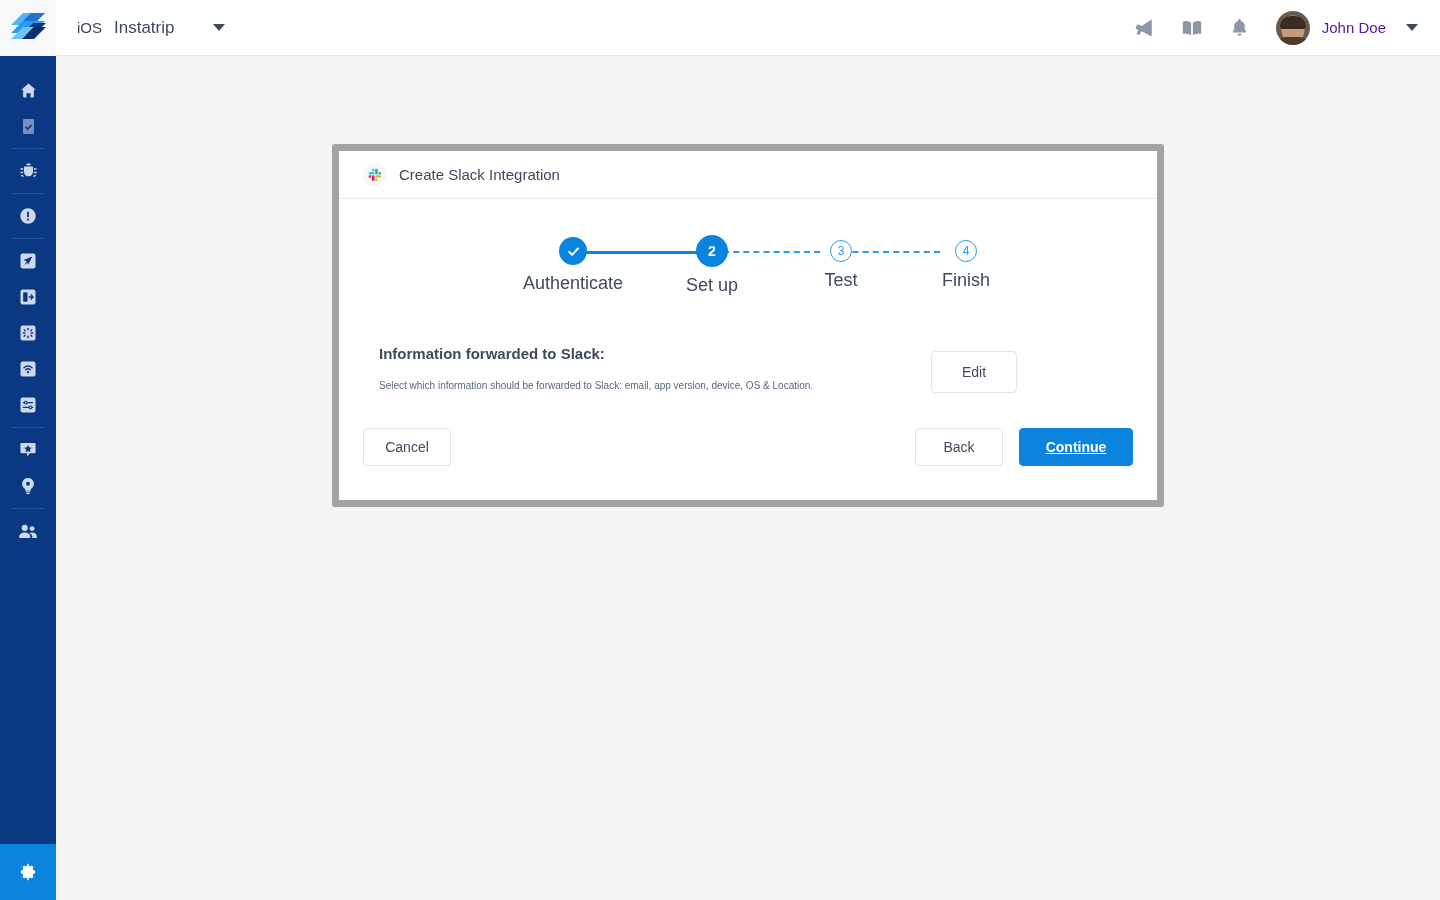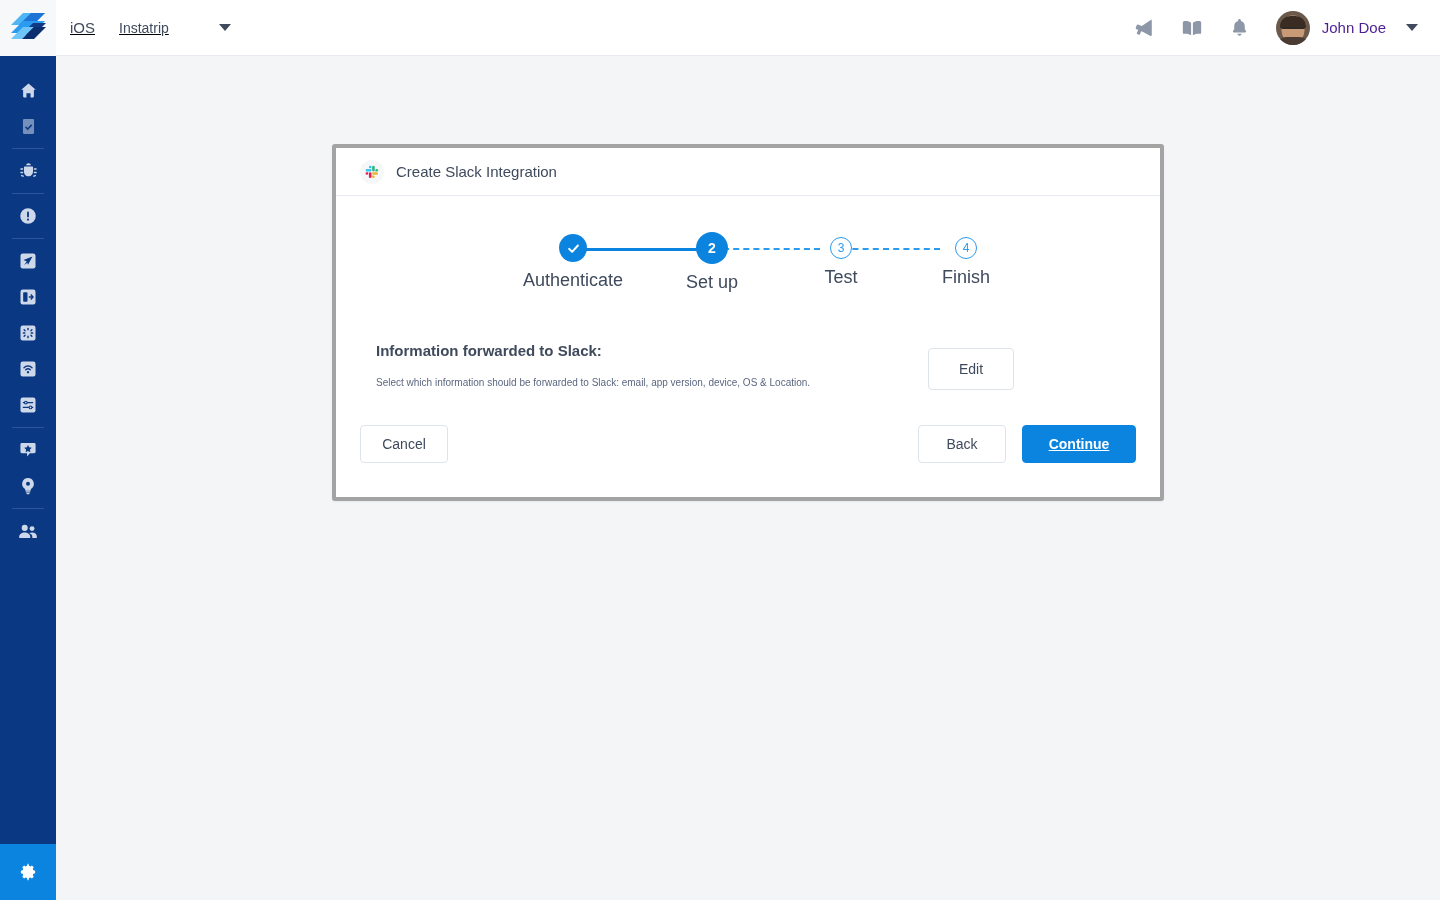--- a/index.html
+++ b/index.html
@@ -21,31 +21,30 @@
   }
   .logo-slot {
     width: 56px; height: 56px;
     display: flex; align-items: center; justify-content: center;
     background: #f7f8fa;
   }
   .logo-svg { display: block; }
 
   .app-switcher {
     display: flex; align-items: center;
-    gap: 24px;
-    margin-left: 14px;
+    gap: 12px;
+    margin-left: 21px;
     height: 56px;
     cursor: pointer;
-    text-decoration: underline;
   }
   .platform-label {
     font-size: 15px; color: #3f4a5c; font-weight: 400;
   }
   .app-name {
-    font-size: 14px; color: #3f4a5c; font-weight: 400;
+    font-size: 17px; color: #3f4a5c; font-weight: 400;
   }
   .caret {
     width: 0; height: 0;
     border-left: 6px solid transparent;
     border-right: 6px solid transparent;
     border-top: 7px solid #3f4a5c;
     margin-left: 26px;
   }
 
   .topbar-right {
@@ -144,21 +143,21 @@
     width: 1384px; height: 844px;
     background: #f4f5f7;
   }
 
   
   .card {
     position: absolute;
     left: 276px; top: 88px;
     width: 832px;
     background: #ffffff;
-    border: 4px solid #a3a3a3;
+    border: 7px solid #a3a3a3;
     border-radius: 3px;
     box-shadow: 0 1px 2px rgba(22,40,80,.05);
   }
   .card-header {
     height: 48px;
     display: flex; align-items: center;
     padding: 0 24px;
     border-bottom: 1px solid #e7eaf0;
     gap: 12px;
   }

